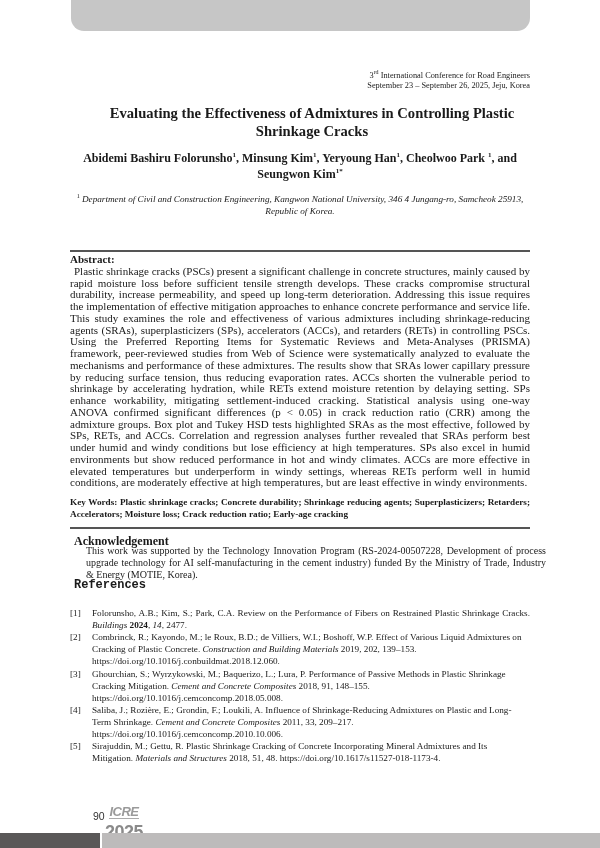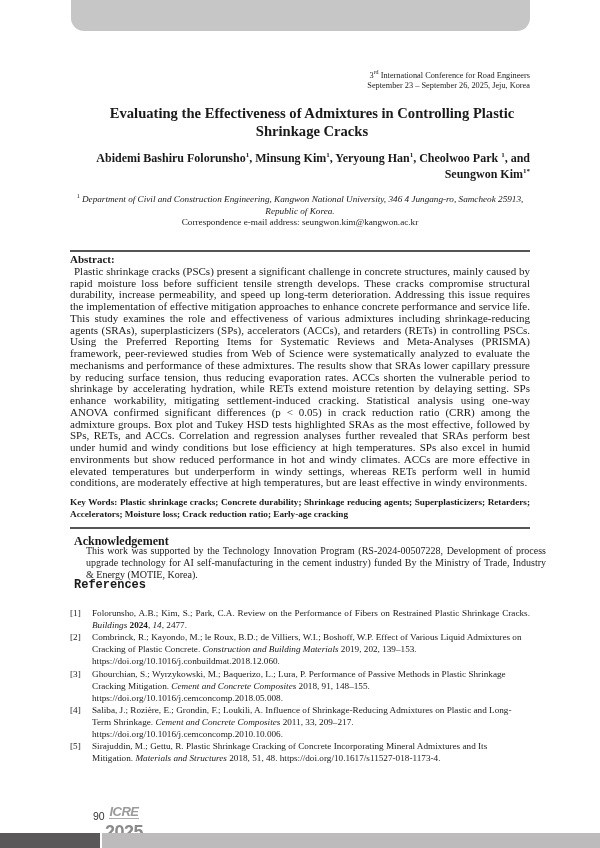--- a/index.html
+++ b/index.html
@@ -17,21 +17,21 @@
     font-size: 8.3px; line-height: 10px; color: #222;
   }
   .conf-header sup { font-size: 6px; vertical-align: 4px; line-height: 0; }
   .title {
     position: absolute; left: 82px; width: 460px; top: 104px;
     text-align: center; font-weight: bold; font-size: 14.6px; line-height: 18px; margin: 0;
     color: #1a1a1a;
   }
   .authors {
     position: absolute; left: 70px; width: 460px; top: 151px;
-    text-align: right; font-weight: bold; font-size: 12px; line-height: 15.5px;
+    text-align: center; font-weight: bold; font-size: 12px; line-height: 15.5px;
   }
   .authors sup { font-size: 7px; vertical-align: 5px; line-height: 0; }
   .affiliation {
     position: absolute; left: 70px; width: 460px; top: 194px;
     text-align: center; font-size: 9.2px; line-height: 11.6px;
   }
   .affiliation .aff-text { font-style: italic; }
   .affiliation sup { font-size: 6px; vertical-align: 4px; line-height: 0; }
   .rule {
     position: absolute; left: 70px; width: 460px; height: 1.5px; background: #555;
@@ -99,21 +99,20 @@
 </div>
 
 <h1 class="title">Evaluating the Effectiveness of Admixtures in Controlling Plastic Shrinkage Cracks</h1>
 
 <div class="authors">
   <span><span>Abidemi Bashiru Folorunsho</span><sup>1</sup><span>, </span></span><span><span>Minsung Kim</span><sup>1</sup><span>, </span></span><span><span>Yeryoung Han</span><sup>1</sup><span>, </span></span><span><span>Cheolwoo Park </span><sup>1</sup><span>, and </span></span><span><span>Seungwon Kim</span><sup>1*</sup></span>
 </div>
 
 <div class="affiliation">
   <div><sup>1</sup> <span class="aff-text">Department of Civil and Construction Engineering, Kangwon National University, 346 4 Jungang-ro, Samcheok 25913, Republic of Korea.</span></div>
-  <div>Correspondence e-mail address: seungwon.kim@kangwon.ac.kr</div>
 </div>
 
 <div class="rule r1"></div>
 
 <div class="abstract">
   <span class="abstract-heading">Abstract:</span>
   <p class="abstract-body">Plastic shrinkage cracks (PSCs) present a significant challenge in concrete structures, mainly caused by rapid moisture loss before sufficient tensile strength develops. These cracks compromise structural durability, increase permeability, and speed up long-term deterioration. Addressing this issue requires the implementation of effective mitigation approaches to enhance concrete performance and service life. This study examines the role and effectiveness of various admixtures including shrinkage-reducing agents (SRAs), superplasticizers (SPs), accelerators (ACCs), and retarders (RETs) in controlling PSCs. Using the Preferred Reporting Items for Systematic Reviews and Meta-Analyses (PRISMA) framework, peer-reviewed studies from Web of Science were systematically analyzed to evaluate the mechanisms and performance of these admixtures. The results show that SRAs lower capillary pressure by reducing surface tension, thus reducing evaporation rates. ACCs shorten the vulnerable period to shrinkage by accelerating hydration, while RETs extend moisture retention by delaying setting. SPs enhance workability, mitigating settlement-induced cracking. Statistical analysis using one-way ANOVA confirmed significant differences (p &lt; 0.05) in crack reduction ratio (CRR) among the admixture groups. Box plot and Tukey HSD tests highlighted SRAs as the most effective, followed by SPs, RETs, and ACCs. Correlation and regression analyses further revealed that SRAs perform best under humid and windy conditions but lose efficiency at high temperatures. SPs also excel in humid environments but show reduced performance in hot and windy climates. ACCs are more effective in elevated temperatures but underperform in windy settings, whereas RETs perform well in humid conditions, are moderately effective at high temperatures, but are least effective in windy environments.</p>
 </div>
 
 <div class="keywords">Key Words: Plastic shrinkage cracks; Concrete durability; Shrinkage reducing agents; Superplasticizers; Retarders; Accelerators; Moisture loss; Crack reduction ratio; Early-age cracking</div>

